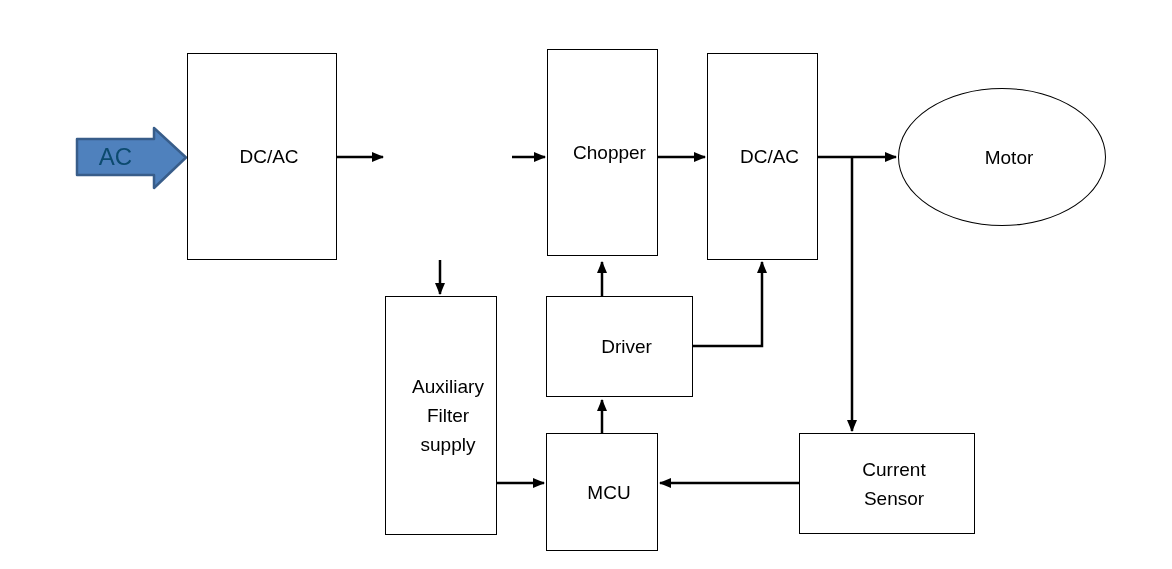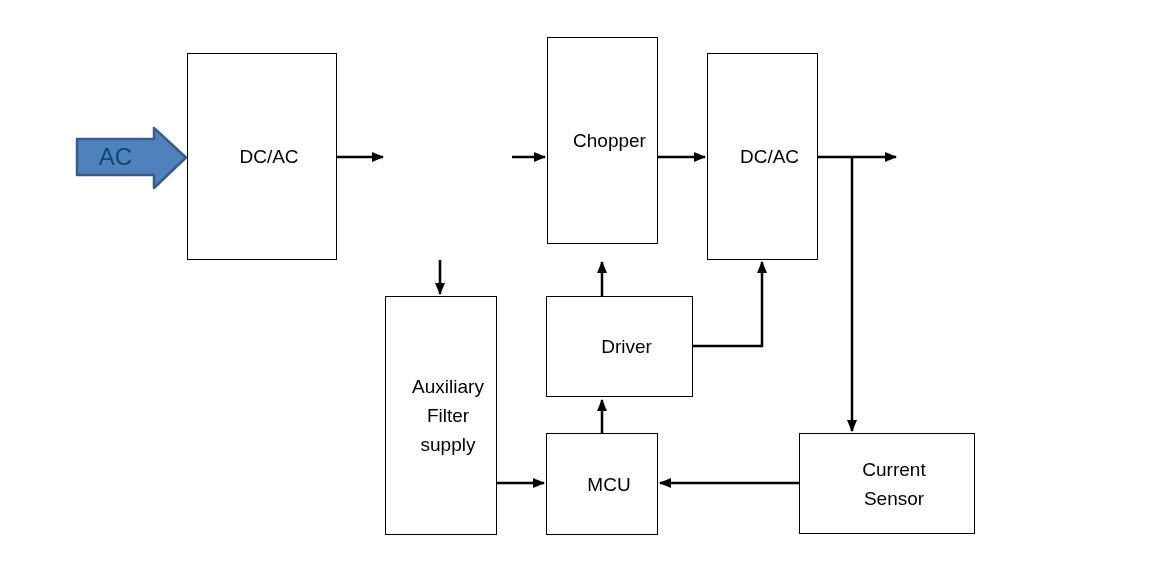--- a/index.html
+++ b/index.html
@@ -88,40 +88,43 @@
     <line x1="799" y1="483" x2="660" y2="483" stroke="#000" stroke-width="2.5" marker-end="url(#arrow)"></line>
   </svg>
 
   <div class="ac-label">AC</div>
 
   <div class="block" style="left:187px; top:53px; width:150px; height:207px;">
     <span>DC/AC</span>
   </div>
 
 
-  <div class="block" style="left:547px; top:37px; width:111px; height:207px;">
+  <div class="block" style="left:547px; top:49px; width:111px; height:207px;">
     <span>Chopper</span>
   </div>
 
   <div class="block" style="left:707px; top:53px; width:111px; height:207px;">
     <span>DC/AC</span>
   </div>
 
+  <div class="block ellipse" style="left:898px; top:88px; width:208px; height:138px;">
+    <span>Motor</span>
+  </div>
 
   <div class="block" style="left:385px; top:296px; width:112px; height:239px;">
     <span>Auxiliary
 Filter
 supply</span>
   </div>
 
   <div class="block" style="left:546px; top:296px; width:147px; height:101px;">
     <span>Driver</span>
   </div>
 
-  <div class="block" style="left:546px; top:433px; width:112px; height:102px;">
+  <div class="block" style="left:546px; top:433px; width:112px; height:118px;">
     <span>MCU</span>
   </div>
 
   <div class="block" style="left:799px; top:433px; width:176px; height:101px;">
     <span>Current
 Sensor</span>
   </div>
 
 </div>
 

